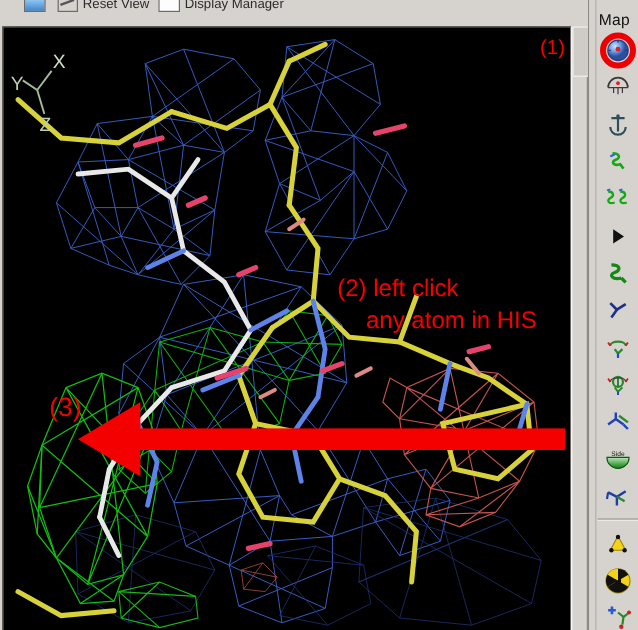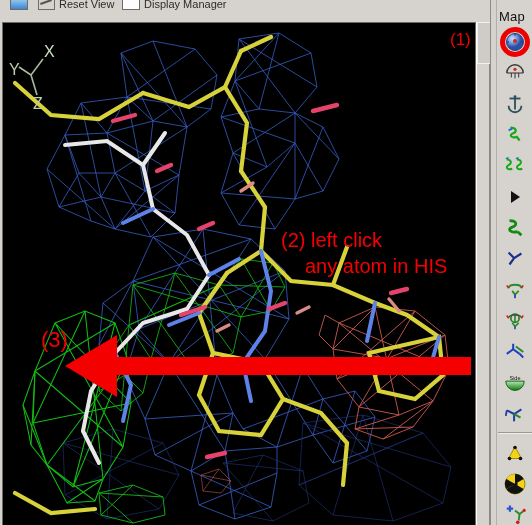--- a/index.html
+++ b/index.html
@@ -4,21 +4,21 @@
 <style>
   html,body{margin:0;padding:0;background:#000;}
   body{
     width:532px;height:525px;overflow:hidden;position:relative;
     font-family:"Liberation Sans", sans-serif;
   }
   #app{position:absolute;inset:0;width:532px;height:525px;background:#d6d3ce;}
 
   
   .toolbar{
-    position:absolute;left:2px;top:0;width:453px;height:22px;
+    position:absolute;left:12px;top:0;width:453px;height:22px;
     background:#d6d3ce;border-bottom:1px solid #9a968f;
     overflow:hidden;
   }
   .tb-item{
     position:absolute;top:-7px;height:22px;display:flex;align-items:center;gap:4px;
     font-size:11px;color:#2b2b2b;white-space:nowrap;
   }
   .tb-icon{display:inline-block;border:1px solid #6b6b6b;}
   .ic-blue{width:16px;height:9px;background:linear-gradient(#8ec5f0,#3f86cd);}
   .ic-pen{width:15px;height:9px;background:#d6d3ce;position:relative;}

